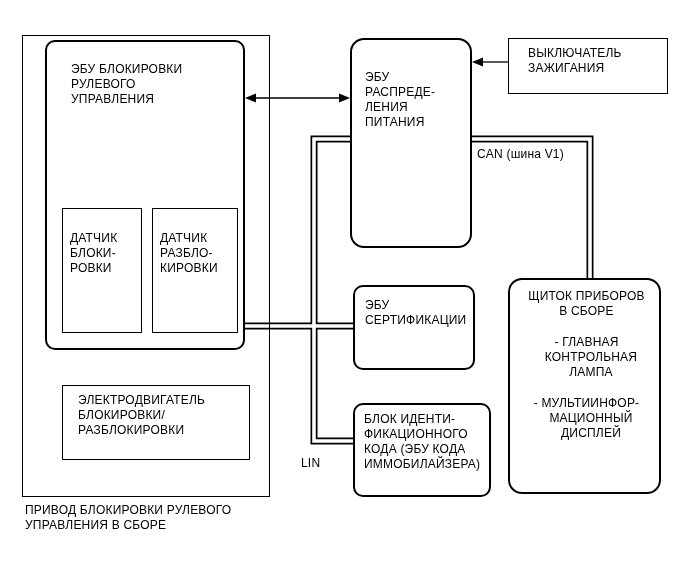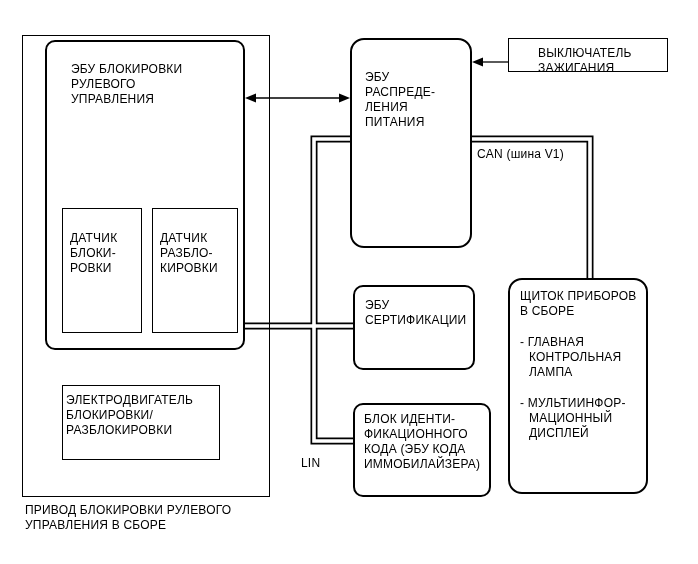--- a/index.html
+++ b/index.html
@@ -66,51 +66,51 @@
 БЛОКИ-
 РОВКИ</div>
   </div>
 
   <div class="box" style="left:152px; top:208px; width:86px; height:125px; padding:22px 4px 0 7px;">
     <div class="lbl">ДАТЧИК
 РАЗБЛО-
 КИРОВКИ</div>
   </div>
 
-  <div class="box" style="left:62px; top:385px; width:158px; height:75px; padding:7px 4px 0 3px;">
+  <div class="box" style="left:62px; top:385px; width:188px; height:75px; padding:7px 4px 0 15px;">
     <div class="lbl">ЭЛЕКТРОДВИГАТЕЛЬ
 БЛОКИРОВКИ/
 РАЗБЛОКИРОВКИ</div>
   </div>
 
   <div class="box rounded r12" style="left:350px; top:38px; width:122px; height:210px; padding:30px 8px 0 13px;">
     <div class="lbl">ЭБУ
 РАСПРЕДЕ-
 ЛЕНИЯ
 ПИТАНИЯ</div>
   </div>
 
-  <div class="box" style="left:508px; top:38px; width:160px; height:34px; padding:7px 8px 0 29px;">
+  <div class="box" style="left:508px; top:38px; width:160px; height:56px; padding:7px 8px 0 19px;">
     <div class="lbl">ВЫКЛЮЧАТЕЛЬ
 ЗАЖИГАНИЯ</div>
   </div>
 
   <div class="box rounded r10" style="left:353px; top:285px; width:122px; height:85px; padding:11px 8px 0 10px;">
     <div class="lbl">ЭБУ
 СЕРТИФИКАЦИИ</div>
   </div>
 
   <div class="box rounded r10" style="left:353px; top:403px; width:138px; height:94px; padding:7px 4px 0 9px;">
     <div class="lbl">БЛОК ИДЕНТИ-
 ФИКАЦИОННОГО
 КОДА (ЭБУ КОДА
 ИММОБИЛАЙЗЕРА)</div>
   </div>
 
-  <div class="box rounded r12" style="left:508px; top:278px; width:140px; height:216px; padding:9px 6px 0 10px;">
+  <div class="box rounded r12" style="left:508px; top:278px; width:153px; height:216px; padding:9px 6px 0 10px;text-align:center;">
     <div class="cluster-title">ЩИТОК ПРИБОРОВ
 В СБОРЕ</div>
     <div class="cluster-item">- ГЛАВНАЯ
 КОНТРОЛЬНАЯ
 ЛАМПА</div>
     <div class="cluster-item">- МУЛЬТИИНФОР-
 МАЦИОННЫЙ
 ДИСПЛЕЙ</div>
   </div>
 

